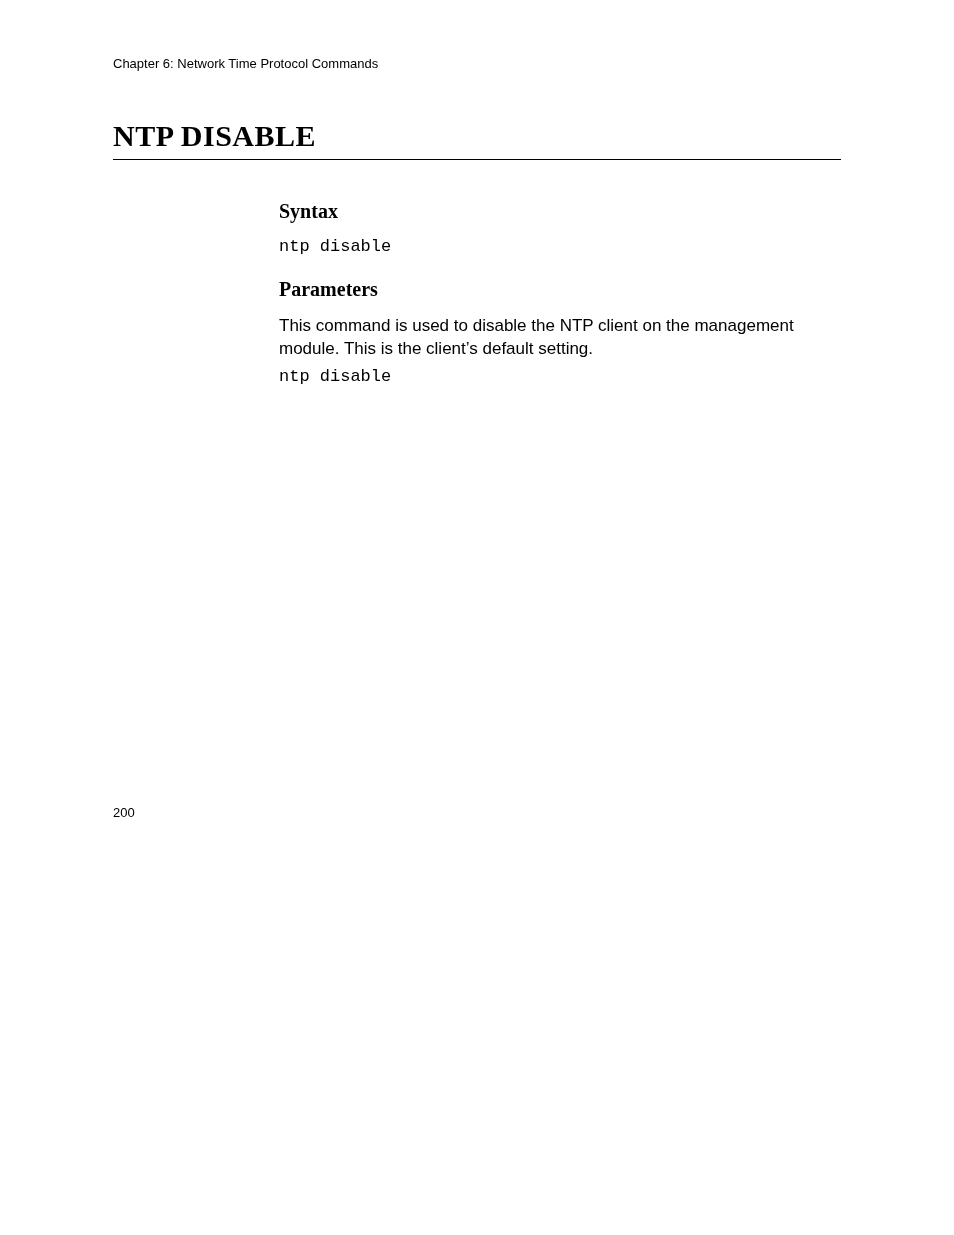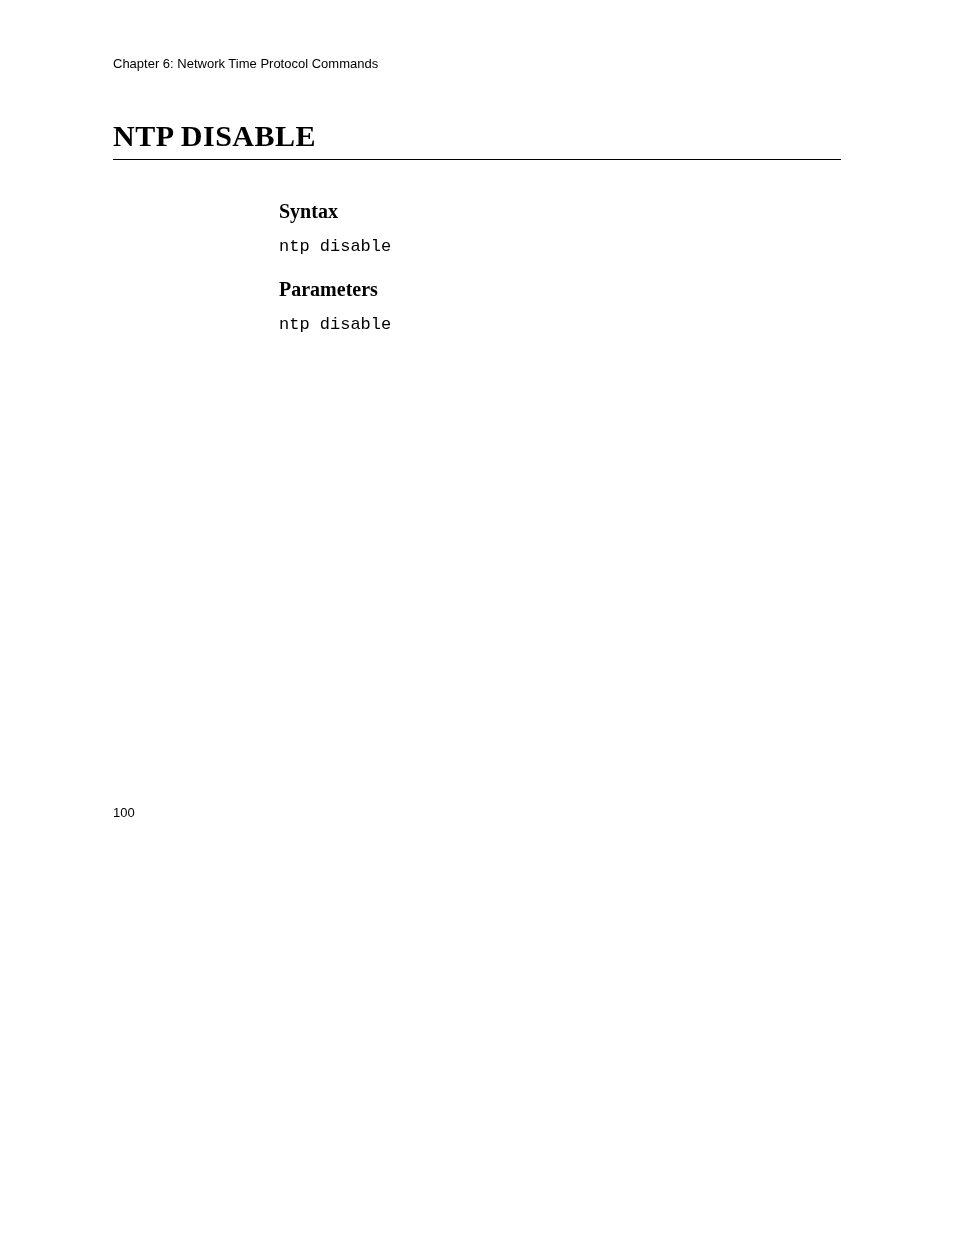--- a/index.html
+++ b/index.html
@@ -78,20 +78,21 @@
   </div>
 
   <div class="body">
 
     <div class="section-heading first">Syntax</div>
     <p class="mono">ntp disable</p>
 
     <div class="section-heading">Parameters</div>
 
 
+    <p class="para">This command is used to disable the NTP client on the management module. This is the client’s default setting.</p>
 
     <p class="mono">ntp disable</p>
 
   </div>
 
-  <div class="page-number">100</div>
+  <div class="page-number">200</div>
 
 </div>
 
 </body></html>

